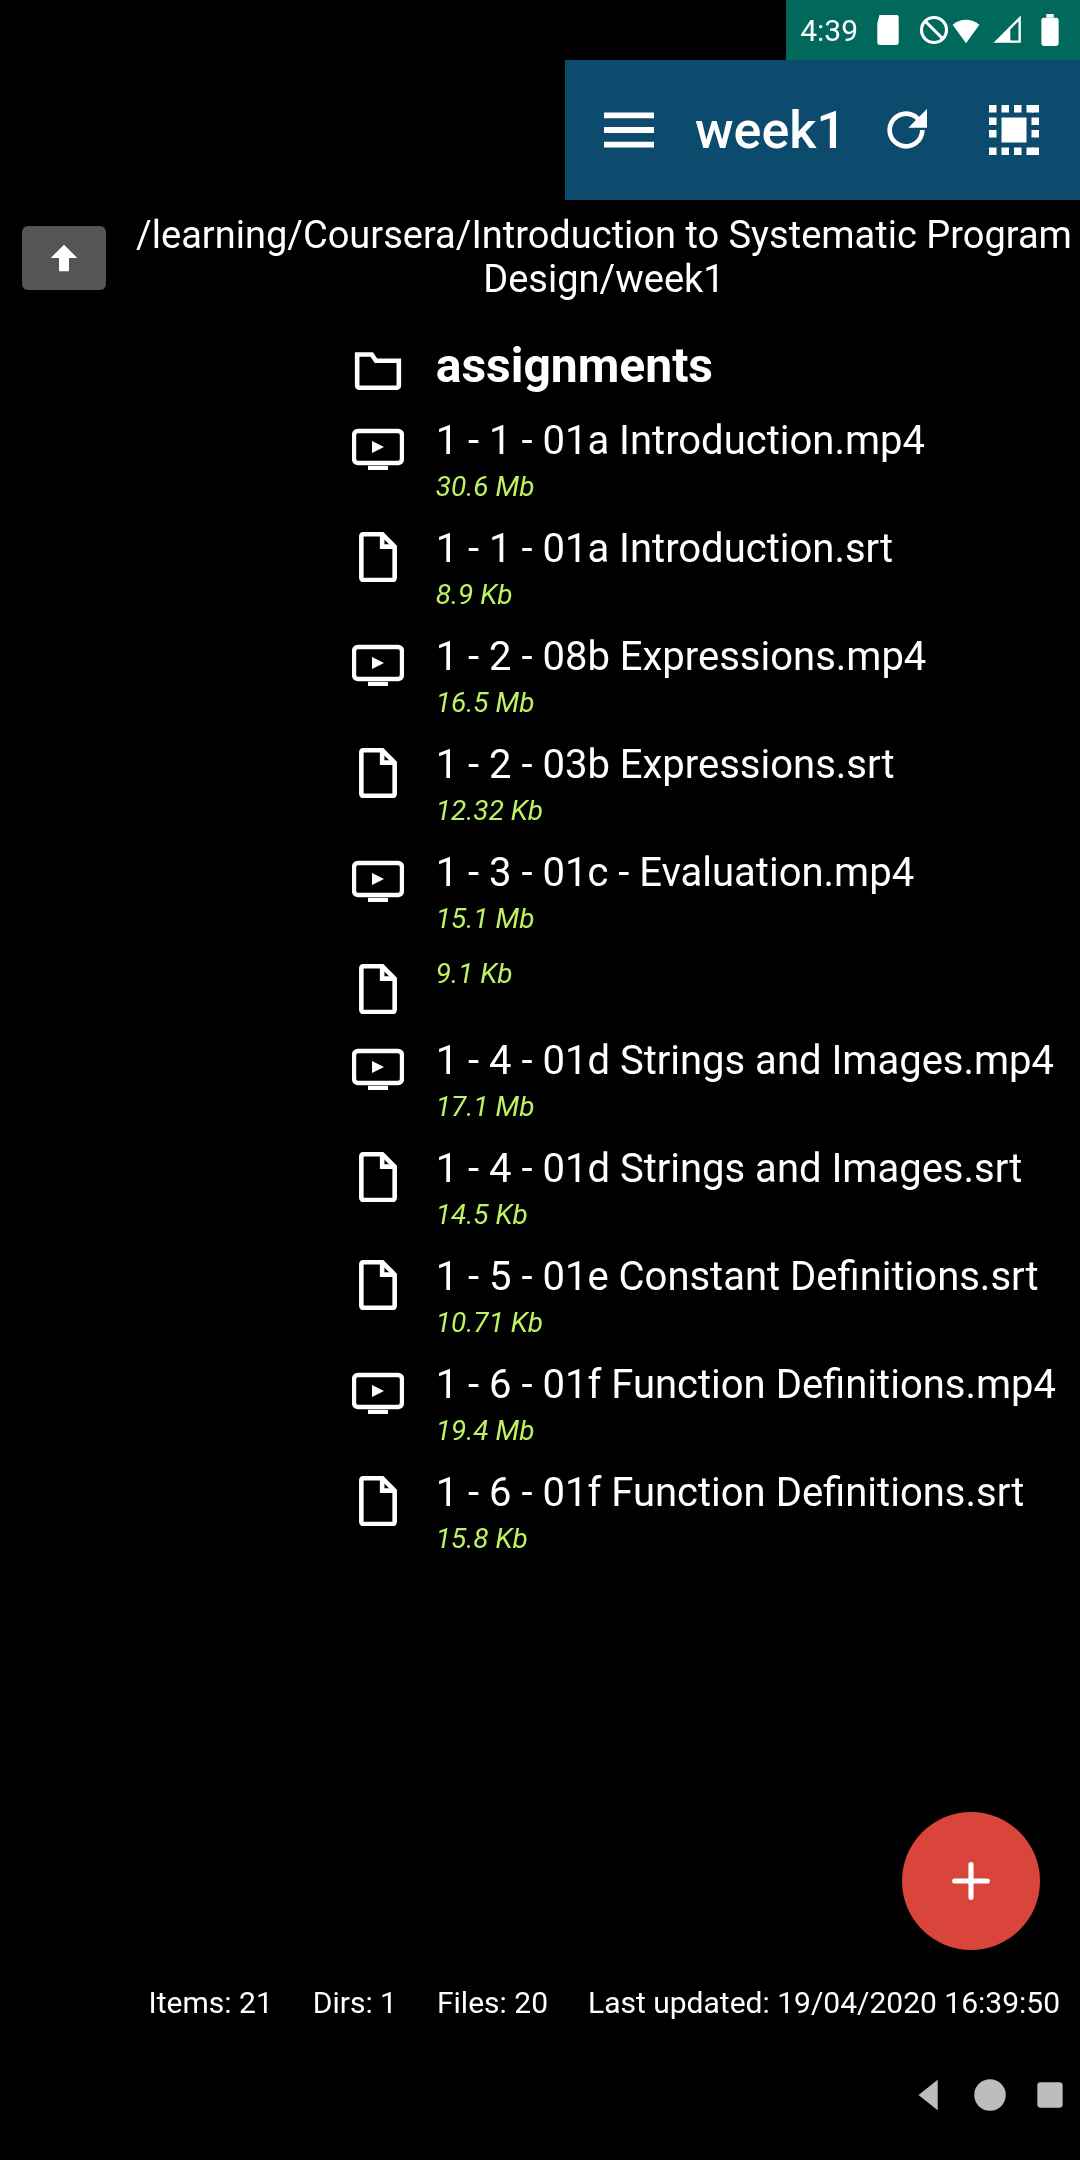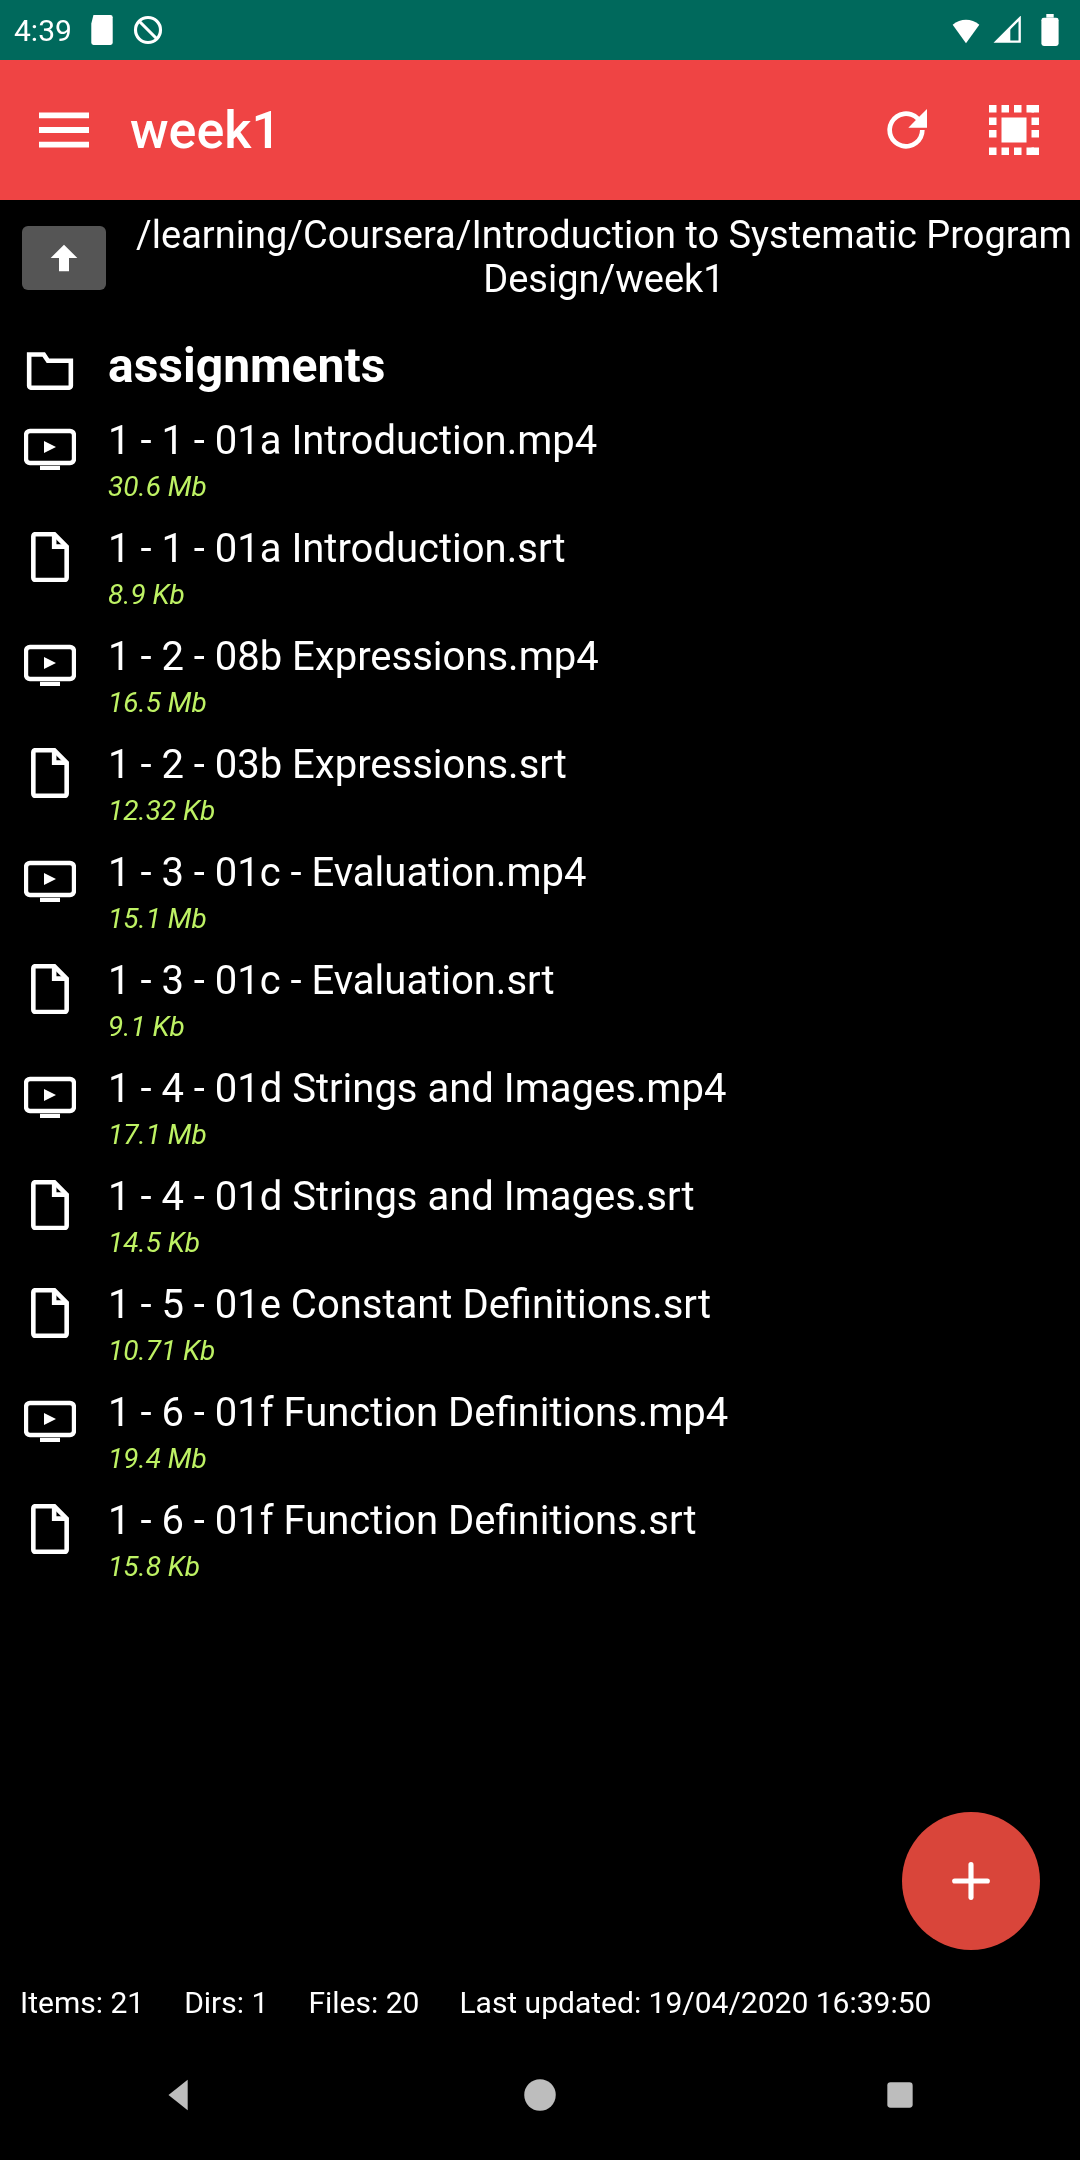--- a/index.html
+++ b/index.html
@@ -1,26 +1,26 @@
 <!DOCTYPE html>
 <html><head>
 <meta charset="utf-8">
 <style>
   * { margin: 0; padding: 0; box-sizing: border-box; }
   html, body { width: 1080px; height: 2160px; overflow: hidden; background: #000; font-family: Roboto, "Helvetica Neue", Arial, sans-serif; }
-  .screen { width: 1080px; height: 2160px; display: flex; flex-direction: column; background: #000; position: relative; }
+  .screen { width: 1080px; height: 2160px; display: flex; flex-direction: column; background: #000; position: relative; align-items: flex-end; }
 
   
   .status-bar { height: 60px; background: #00695c; display: flex; align-items: center; justify-content: space-between; padding: 0 14px; color: #fff; }
   .status-left { display: flex; align-items: center; gap: 14px; font-size: 30px; }
   .status-right { display: flex; align-items: center; gap: 10px; }
   .status-icon { width: 32px; height: 32px; display:inline-flex; align-items:center; justify-content:center; }
 
   
-  .app-bar { height: 140px; background: #ef4444; display: flex; align-items: center; padding: 0 18px; color: #fff; }
+  .app-bar { height: 140px; background: #0c4a6e; display: flex; align-items: center; padding: 0 18px; color: #fff; }
   .app-bar .hamburger { width: 92px; height: 92px; display:flex; align-items:center; justify-content:center; }
   .app-bar .title { font-size: 52px; font-weight: 500; margin-left: 20px; flex: 1; }
   .app-bar .action { width: 96px; height: 96px; display:flex; align-items:center; justify-content:center; margin-left: 12px; }
 
   
   .path-row { display: flex; align-items: center; padding: 14px 4px 14px 22px; gap: 26px; }
   .up-btn { width: 84px; height: 64px; background: #555; border-radius: 6px; display:flex; align-items:center; justify-content:center; flex-shrink:0; }
   .path-text { color: #fff; font-size: 38px; text-align: center; flex: 1; line-height: 1.15; }
 
   
@@ -209,21 +209,20 @@
           </div>
         </div>
         <div class="row">
           <div class="row-icon">
             <svg width="44" height="50" viewBox="0 0 20 24" fill="none" stroke="#fff" stroke-width="2.2">
               <path d="M3 1 h9 l6 6 v15 a1 1 0 0 1 -1 1 H3 a1 1 0 0 1 -1 -1 V2 a1 1 0 0 1 1 -1 Z"></path>
               <path d="M12 1 v6 h6"></path>
             </svg>
           </div>
           <div class="row-text">
-            <div class="row-name">1 - 3 - 01c - Evaluation.srt</div>
             <div class="row-size">9.1 Kb</div>
           </div>
         </div>
         <div class="row">
           <div class="row-icon">
             <svg width="52" height="42" viewBox="0 0 26 20" fill="none" stroke="#fff" stroke-width="2.2">
               <rect x="1" y="1" width="24" height="16" rx="2"></rect>
               <path d="M10 6 L16 9 L10 12 Z" fill="#fff" stroke="none"></path>
               <line x1="8" y1="19.5" x2="18" y2="19.5" stroke-width="2.2"></line>
             </svg>

